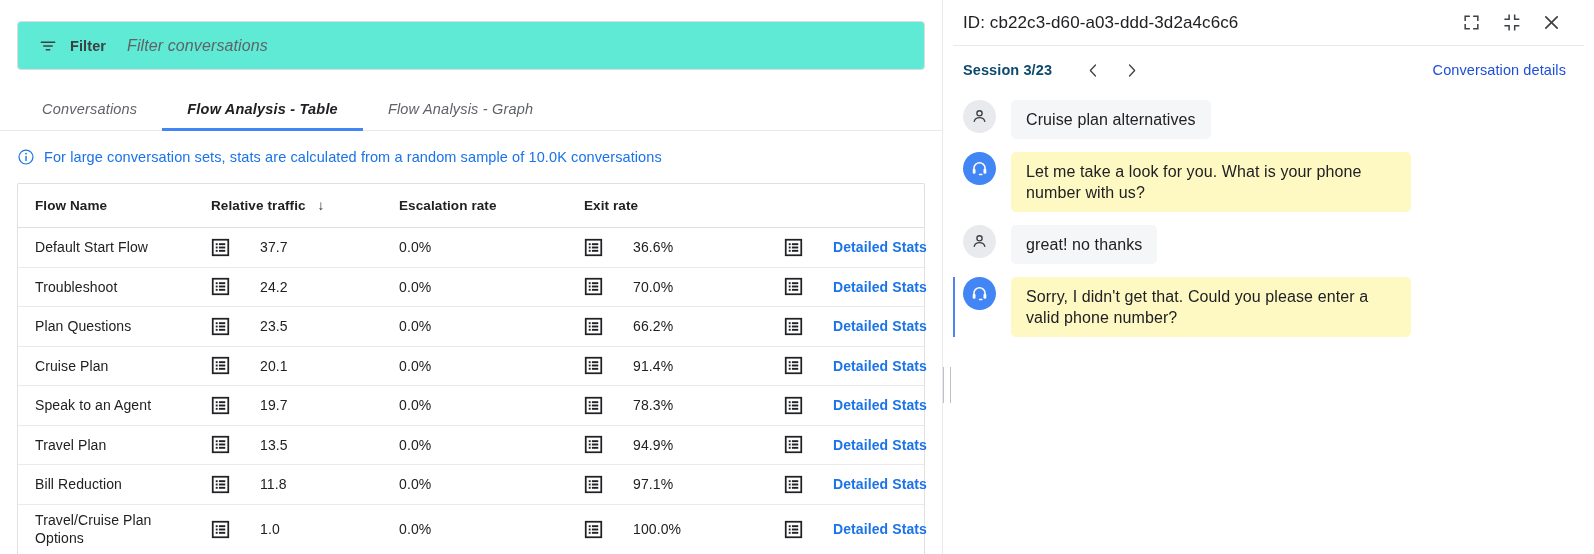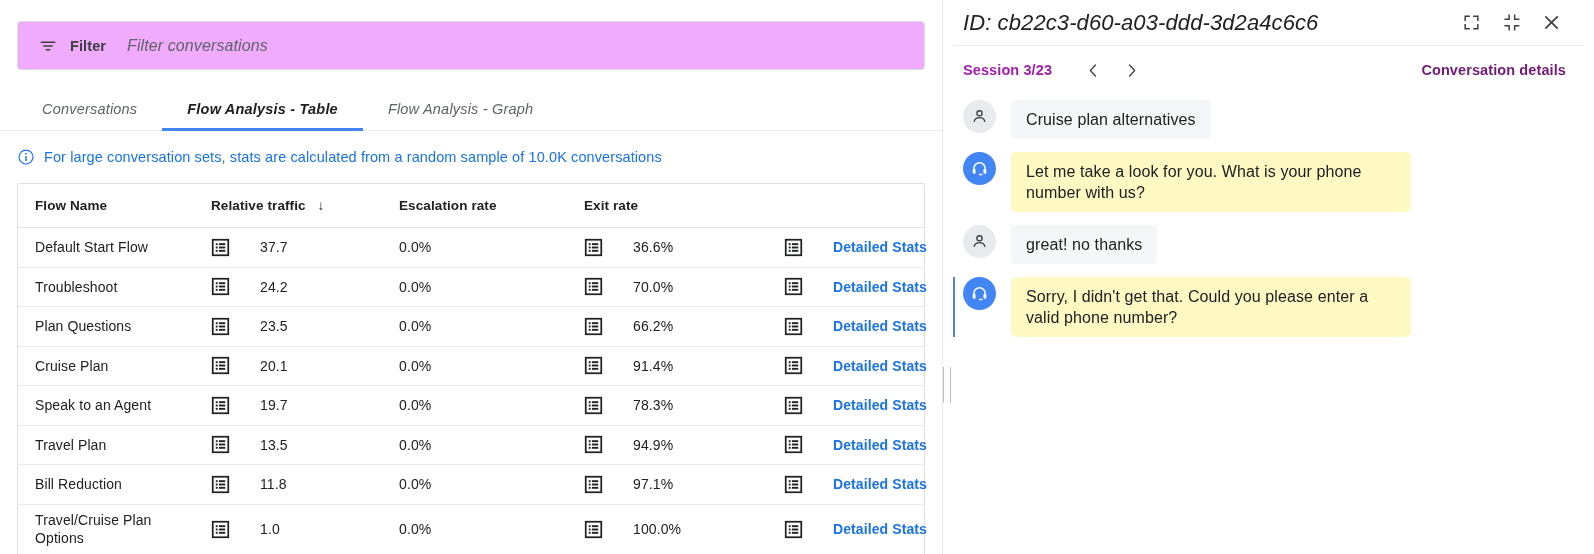--- a/index.html
+++ b/index.html
@@ -30,21 +30,21 @@
   }
 
   .filter-bar {
     margin: 21px 17px 0 17px;
     height: 49px;
     border: 1px solid #dadce0;
     border-radius: 4px;
     display: flex;
     align-items: center;
     padding: 0 20px;
-    background: #f0abfc;
+    background: #5eead4;
   }
   .filter-icon { width: 20px; height: 20px; flex: 0 0 20px; margin-right: 12px; }
   .filter-label {
     font-size: 14.5px;
     font-weight: 700;
     color: #3c4043;
     margin-right: 21px;
     letter-spacing: .1px;
   }
   .filter-placeholder {
@@ -178,60 +178,59 @@
     overflow: hidden;
   }
   .rp-header {
     height: 46px;
     display: flex;
     align-items: center;
     padding: 0 18px 0 19px;
     border-bottom: 1px solid #e8eaed;
   }
   .rp-id {
-    font-size: 22px;
+    font-size: 17px;
     color: #202124;
     letter-spacing: .1px;
     flex: 1 1 auto;
     white-space: nowrap;
     overflow: hidden;
-    font-style: italic;
   }
   .hdr-btn {
     width: 30px; height: 30px;
     display: flex; align-items: center; justify-content: center;
     cursor: pointer; margin-left: 10px;
     flex: 0 0 30px;
   }
 
   .rp-subbar {
     height: 48px;
     display: flex;
     align-items: center;
     padding: 0 18px 0 19px;
   }
   .session-label {
     font-size: 14.5px;
     font-weight: 700;
-    color: #a21caf;
+    color: #0c4a6e;
     letter-spacing: .1px;
     margin-right: 26px;
     white-space: nowrap;
   }
   .nav-btn {
     width: 30px; height: 30px;
     display: flex; align-items: center; justify-content: center;
     cursor: pointer; margin-right: 8px;
     flex: 0 0 30px;
   }
   .spacer { flex: 1 1 auto; }
   .conv-details {
-    color: #701a75;
+    color: #1d4ed8;
     font-size: 14.5px;
-    font-weight: 700;
+    font-weight: 400;
     letter-spacing: .1px;
     cursor: pointer;
     white-space: nowrap;
   }
 
   
   .messages { padding: 6px 0 0 0; position: relative; }
   .msg-row {
     display: flex;
     align-items: flex-start;

